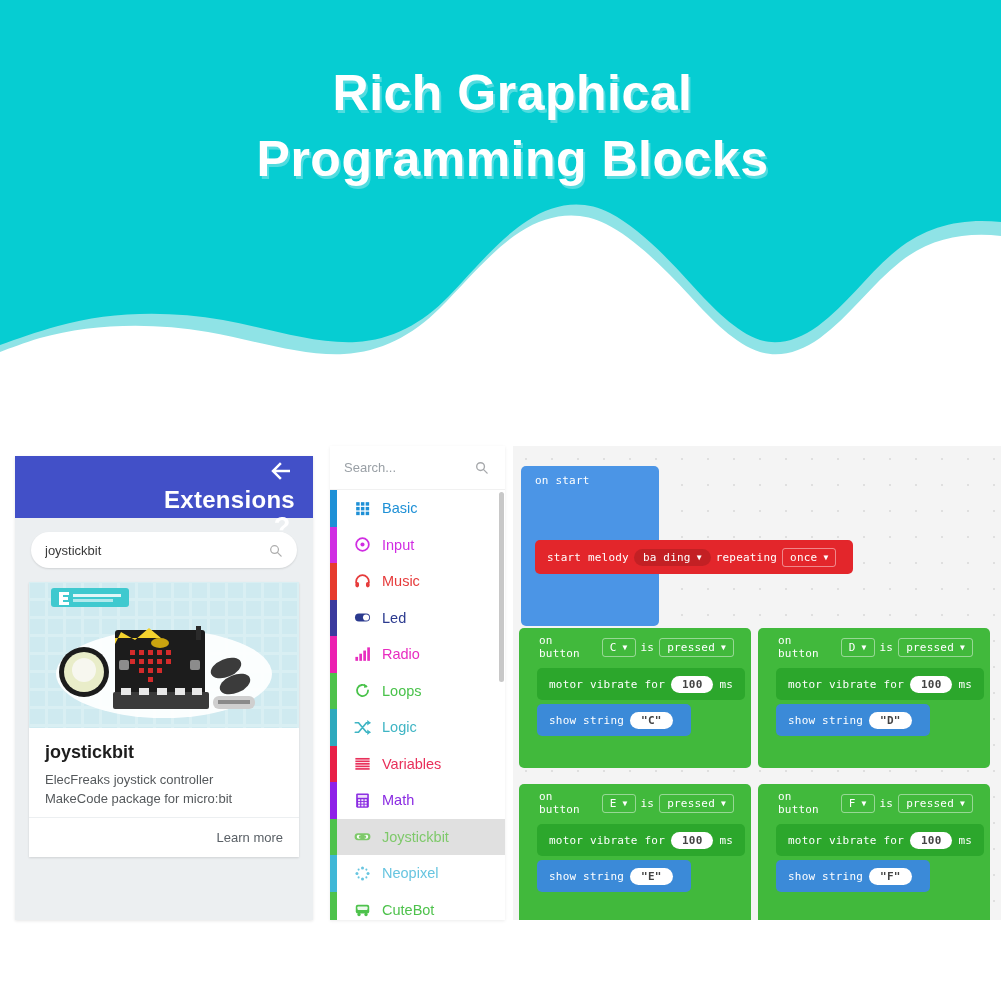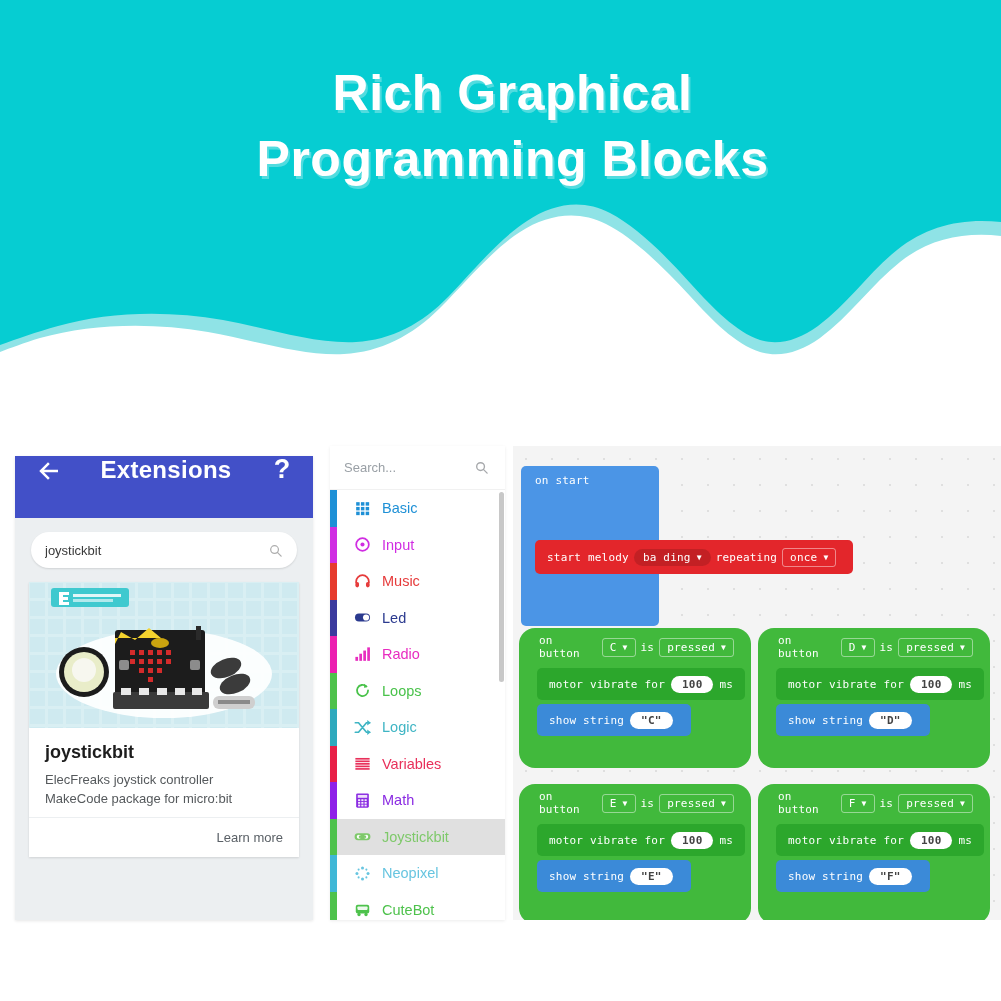--- a/index.html
+++ b/index.html
@@ -33,22 +33,23 @@
   
   #ext-panel {
     position: absolute; left: 15px; top: 456px;
     width: 298px; height: 464px;
     background: #eceff1;
     box-shadow: 0 1px 3px rgba(0,0,0,0.10);
     overflow: hidden;
   }
   #ext-header {
     height: 62px; background: #4250c8;
-    display: flex; align-items: flex-start; padding: 0 18px;
+    display: flex; align-items: flex-end; padding: 0 18px;
     position: relative;
+    flex-direction: column;
   }
   #ext-back { width: 30px; height: 30px; flex: 0 0 30px; cursor: pointer; }
   #ext-title {
     flex: 1; text-align: center; color: #ffffff;
     font-size: 24px; font-weight: 600; letter-spacing: .3px;
   }
   #ext-help {
     width: 26px; flex: 0 0 26px; text-align: center; color: #ffffff;
     font-size: 27px; font-weight: bold; cursor: pointer; line-height: 1;
   }
@@ -136,21 +137,21 @@
   }
   .field-box {
     border: 1px solid rgba(255,255,255,0.45); border-radius: 3px;
     padding: 2px 7px; margin: 0 5px; display: inline-flex; align-items: center;
   }
   .field-white {
     background: #ffffff; color: #444; border-radius: 11px;
     padding: 2px 11px; margin: 8px 6px; font-weight: bold;
   }
   .caret { margin-left: 6px; font-size: 8px; }
-  .evt-group { position: absolute; background: #41b93c; border-radius: 16px; }
+  .evt-group { position: absolute; background: #41b93c; border-radius: 5px; }
 </style>
 </head>
 <body>
 
 <div id="hero">
   <svg id="hero-bg" viewBox="0 0 1001 370" preserveAspectRatio="none">
     <rect x="0" y="0" width="1001" height="370" fill="#ffffff"></rect>
     <path d="M0,0 L1001,0 L1001,236 C965,232 930,238 900,262 C872,284 850,316 820,338 C800,352 780,358 760,352 C735,344 712,320 690,296 C662,266 634,238 606,224 C578,210 548,214 520,232 C492,250 466,282 440,308 C412,336 380,352 344,354 C300,356 254,340 208,332 C150,322 90,324 40,338 C24,343 10,348 0,352 Z" fill="#8fe3e6"></path>
     <path d="M0,0 L1001,0 L1001,222 C963,218 928,225 897,250 C869,272 848,304 818,326 C798,340 779,346 760,340 C736,332 713,308 691,284 C664,254 637,227 610,213 C583,199 554,203 527,221 C499,239 474,270 449,296 C422,324 391,340 356,342 C313,344 268,328 223,320 C166,310 107,312 58,326 C36,332 17,339 0,345 Z" fill="#06cdd2"></path>
   </svg>

